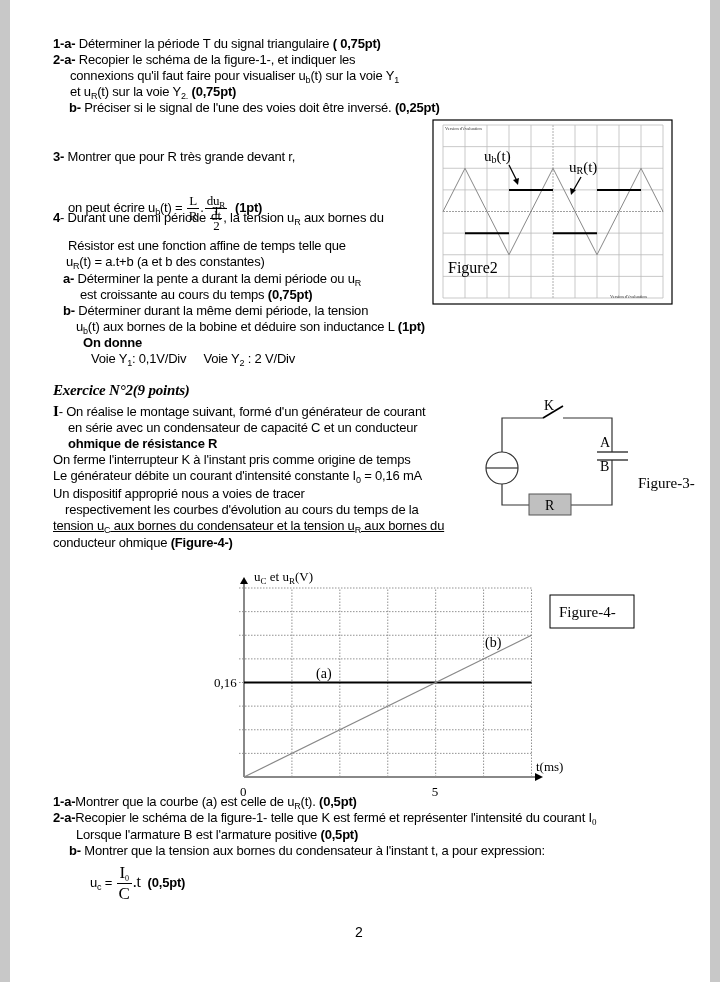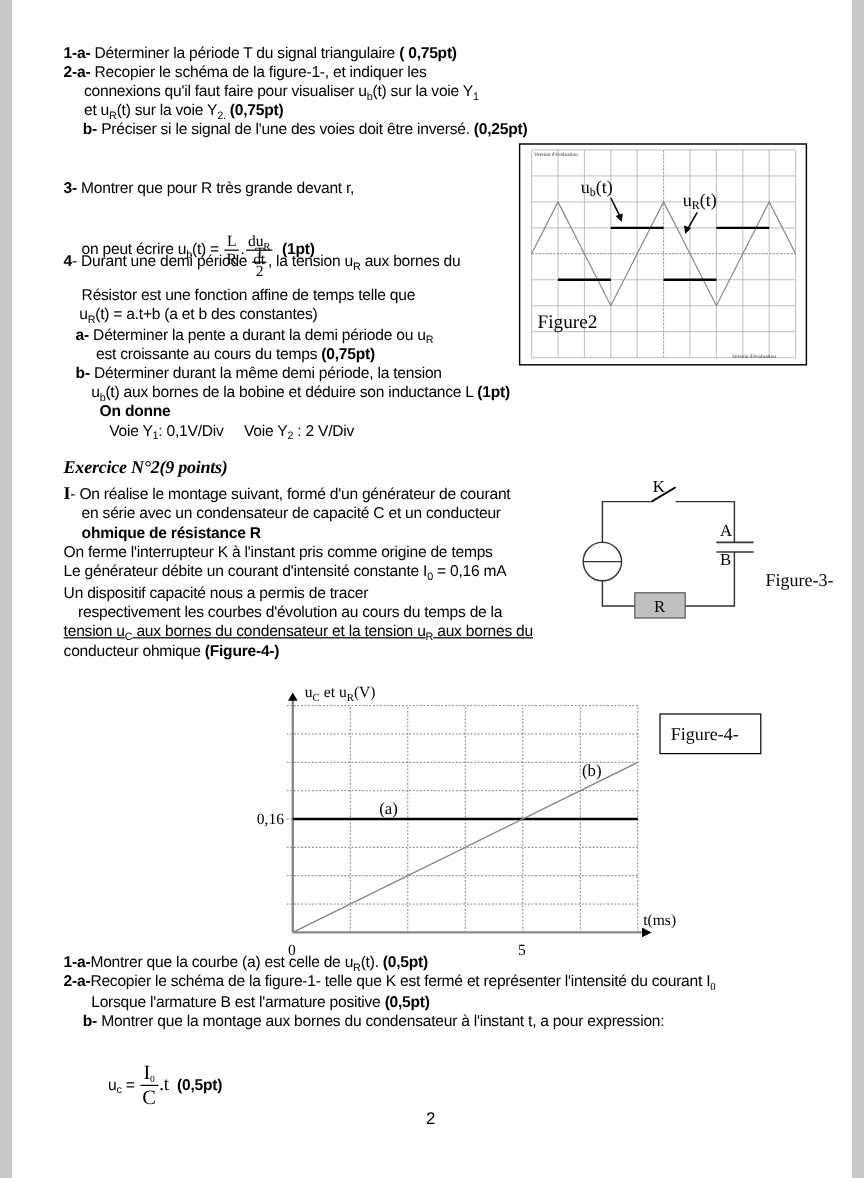--- a/index.html
+++ b/index.html
@@ -82,21 +82,21 @@
   <polygon points="571,195 570,188 576,190" fill="#000"></polygon>
   <text x="448" y="273" font-size="16">Figure2</text>
 </svg>
 
 <div class="t ex-title" style="left:53px;top:383px;">Exercice N°2(9 points)</div>
 <div class="t" style="left:53px;top:404px;"><span class="serif b" style="font-size:15px;">I</span><span>- On réalise le montage suivant, formé d'un générateur de courant</span></div>
 <div class="t" style="left:68px;top:420px;">en série avec un condensateur de capacité C et un conducteur</div>
 <div class="t" style="left:68px;top:436px;font-weight:bold;">ohmique de résistance R</div>
 <div class="t" style="left:53px;top:452px;">On ferme l'interrupteur K à l'instant pris comme origine de temps</div>
 <div class="t" style="left:53px;top:468px;"><span>Le générateur débite un courant d'intensité constante I</span><sub>0</sub><span> = 0,16 mA</span></div>
-<div class="t" style="left:53px;top:486px;">Un dispositif capacité nous a permis de tracer</div>
+<div class="t" style="left:53px;top:486px;">Un dispositif approprié nous a voies de tracer</div>
 <div class="t" style="left:53px;top:502px;margin-left:12px;">respectivement les courbes d'évolution au cours du temps de la</div>
 <div class="t" style="left:53px;top:518px;text-decoration:underline;"><span> tension u</span><sub>C</sub><span> aux bornes du condensateur et la tension u</span><sub>R</sub><span> aux bornes du</span></div>
 <div class="t" style="left:53px;top:535px;"><span>conducteur ohmique </span><span class="b">(Figure-4-)</span></div>
 
 <svg style="position:absolute;left:480px;top:395px;" width="230" height="130" viewBox="480 395 230 130">
   <g stroke="#333" stroke-width="1.2" fill="none">
     <polyline points="502,452 502,418 543,418"></polyline>
     <line x1="543" y1="418" x2="563" y2="406" stroke="#000" stroke-width="1.6"></line>
     <polyline points="563,418 612,418 612,452"></polyline>
     <polyline points="612,460 612,505 571,505"></polyline>
@@ -148,16 +148,16 @@
     </g>
   <text id="ylabel" x="254" y="581" font-size="13"><tspan>u</tspan><tspan font-size="9" dy="3">C</tspan><tspan dy="-3"> et u</tspan><tspan font-size="9" dy="3">R</tspan><tspan dy="-3">(V)</tspan></text>
   <text id="xlabel" x="536" y="771" font-size="13">t(ms)</text>
   <rect x="550" y="595" width="84" height="33" fill="#fff" stroke="#000" stroke-width="1"></rect>
   <text x="559" y="617" font-size="15">Figure-4-</text>
 </svg>
 
 <div class="t" style="left:53px;top:794px;"><span class="b">1-a-</span><span>Montrer que la courbe (a) est celle de u</span><sub>R</sub><span>(t). </span><span class="b">(0,5pt)</span></div>
 <div class="t" style="left:53px;top:810px;"><span class="b">2-a-</span><span>Recopier le schéma de la figure-1- telle que K est fermé et représenter l'intensité du courant I</span><sub class="serif">0</sub></div>
 <div class="t" style="left:76px;top:827px;"><span>Lorsque l'armature B est l'armature positive </span><span class="b">(0,5pt)</span></div>
-<div class="t" style="left:69px;top:843px;"><span class="b">b-</span><span> Montrer que la montage aux bornes du condensateur à l'instant t,  a pour expression:</span></div>
-<div class="t" style="left:90px;top:860px;line-height:44px;margin-top:22px;"><span>u</span><sub>c</sub><span> = </span><span class="frac big"><span class="num"><span>I</span><sub style="font-size:8px">0</sub></span><span class="den">C</span></span><span class="serif" style="font-size:16px">.t</span>&nbsp;&nbsp;<span class="b">(0,5pt)</span></div>
+<div class="t" style="left:69px;top:843px;"><span class="b">b-</span><span> Montrer que la tension aux bornes du condensateur à l'instant t,  a pour expression:</span></div>
+<div class="t" style="left:90px;top:860px;line-height:44px;"><span>u</span><sub>c</sub><span> = </span><span class="frac big"><span class="num"><span>I</span><sub style="font-size:8px">0</sub></span><span class="den">C</span></span><span class="serif" style="font-size:16px">.t</span>&nbsp;&nbsp;<span class="b">(0,5pt)</span></div>
 
 <div class="t" style="left:355px;top:925px;font-size:14px;">2</div>
 
 </body></html>

